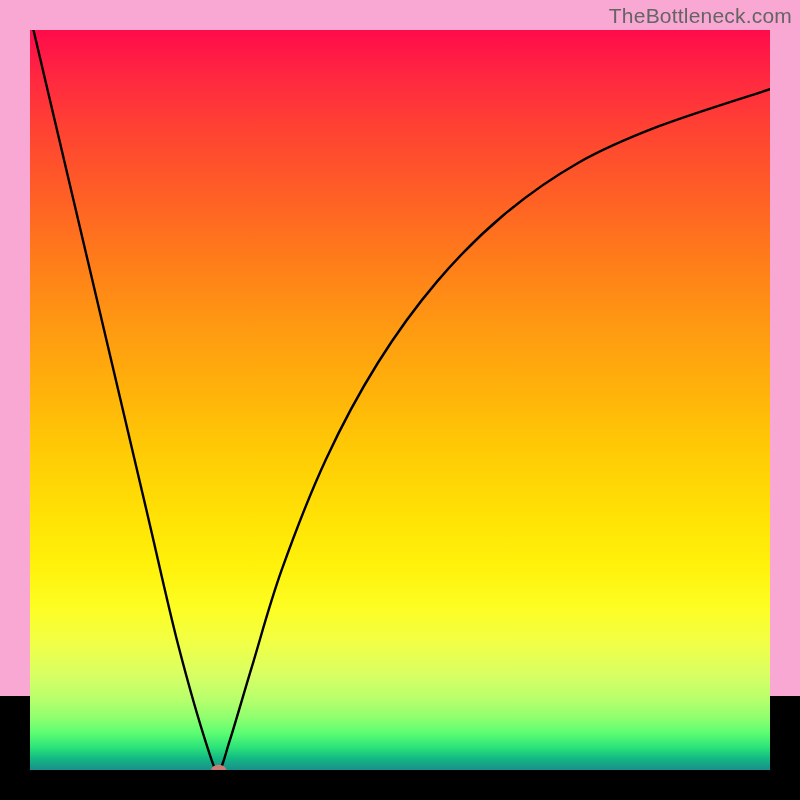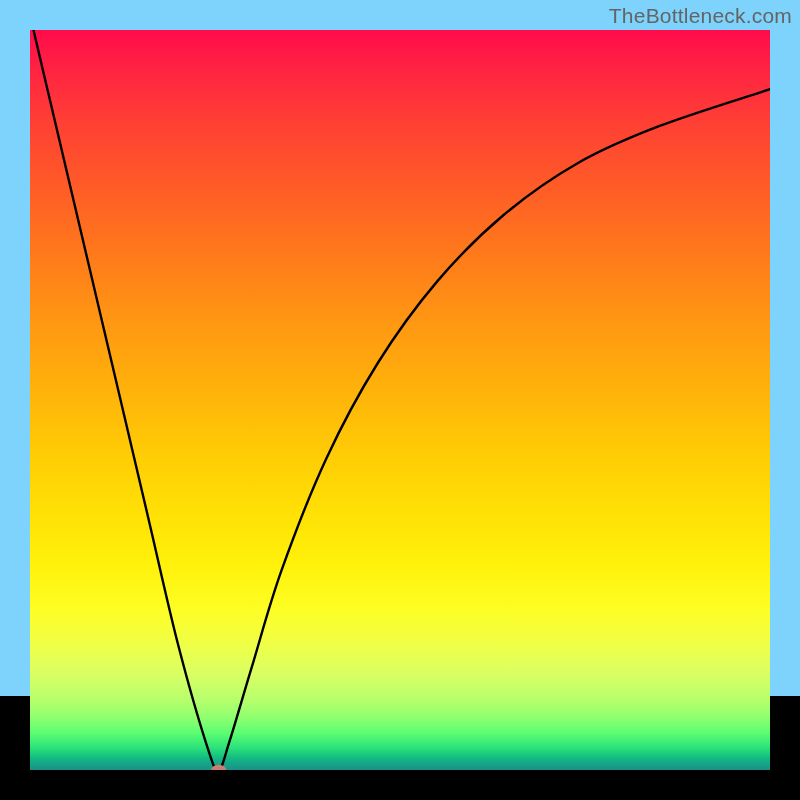--- a/index.html
+++ b/index.html
@@ -8,21 +8,21 @@
     width: 800px;
     height: 800px;
     overflow: hidden;
     background: #000;
     font-family: Arial, Helvetica, sans-serif;
   }
   .frame {
     position: relative;
     width: 800px;
     height: 696px;
-    background: #7dd3fc;
+    background: #f9a8d4;
   }
   .plot {
     position: absolute;
     left: 30px;
     top: 30px;
     width: 740px;
     height: 740px;
     overflow: hidden;
   }
   .gradient {

